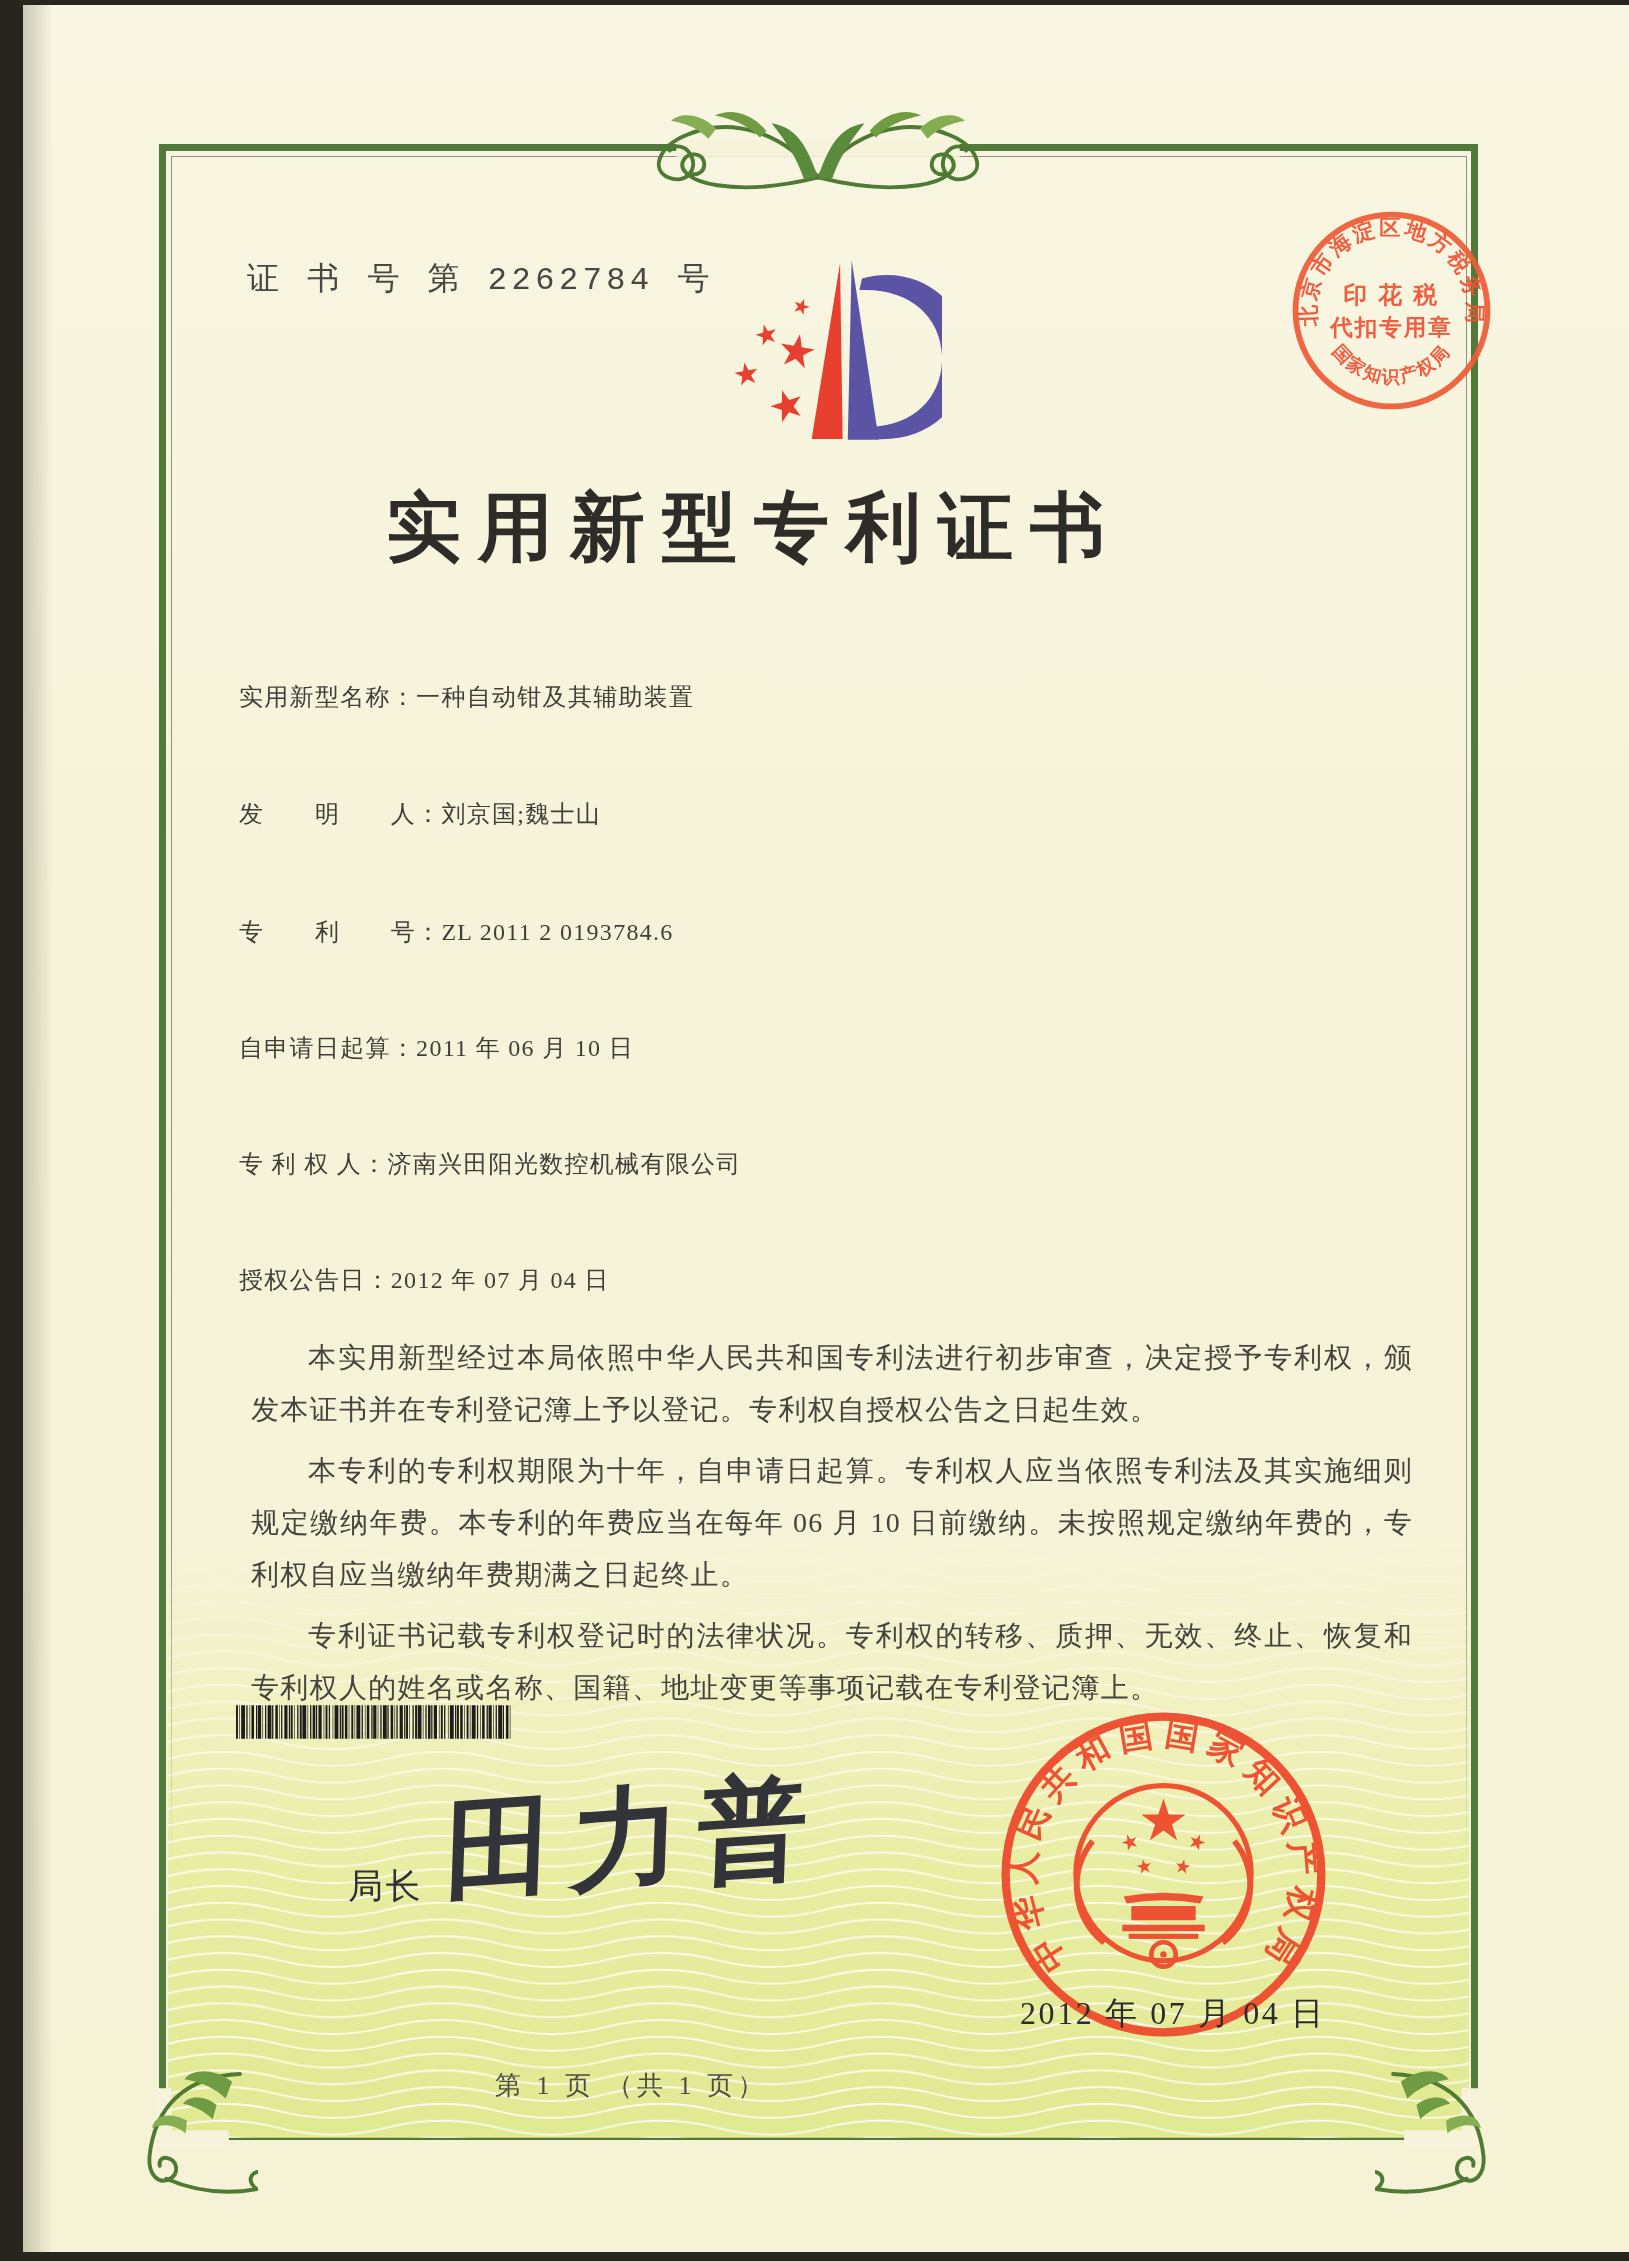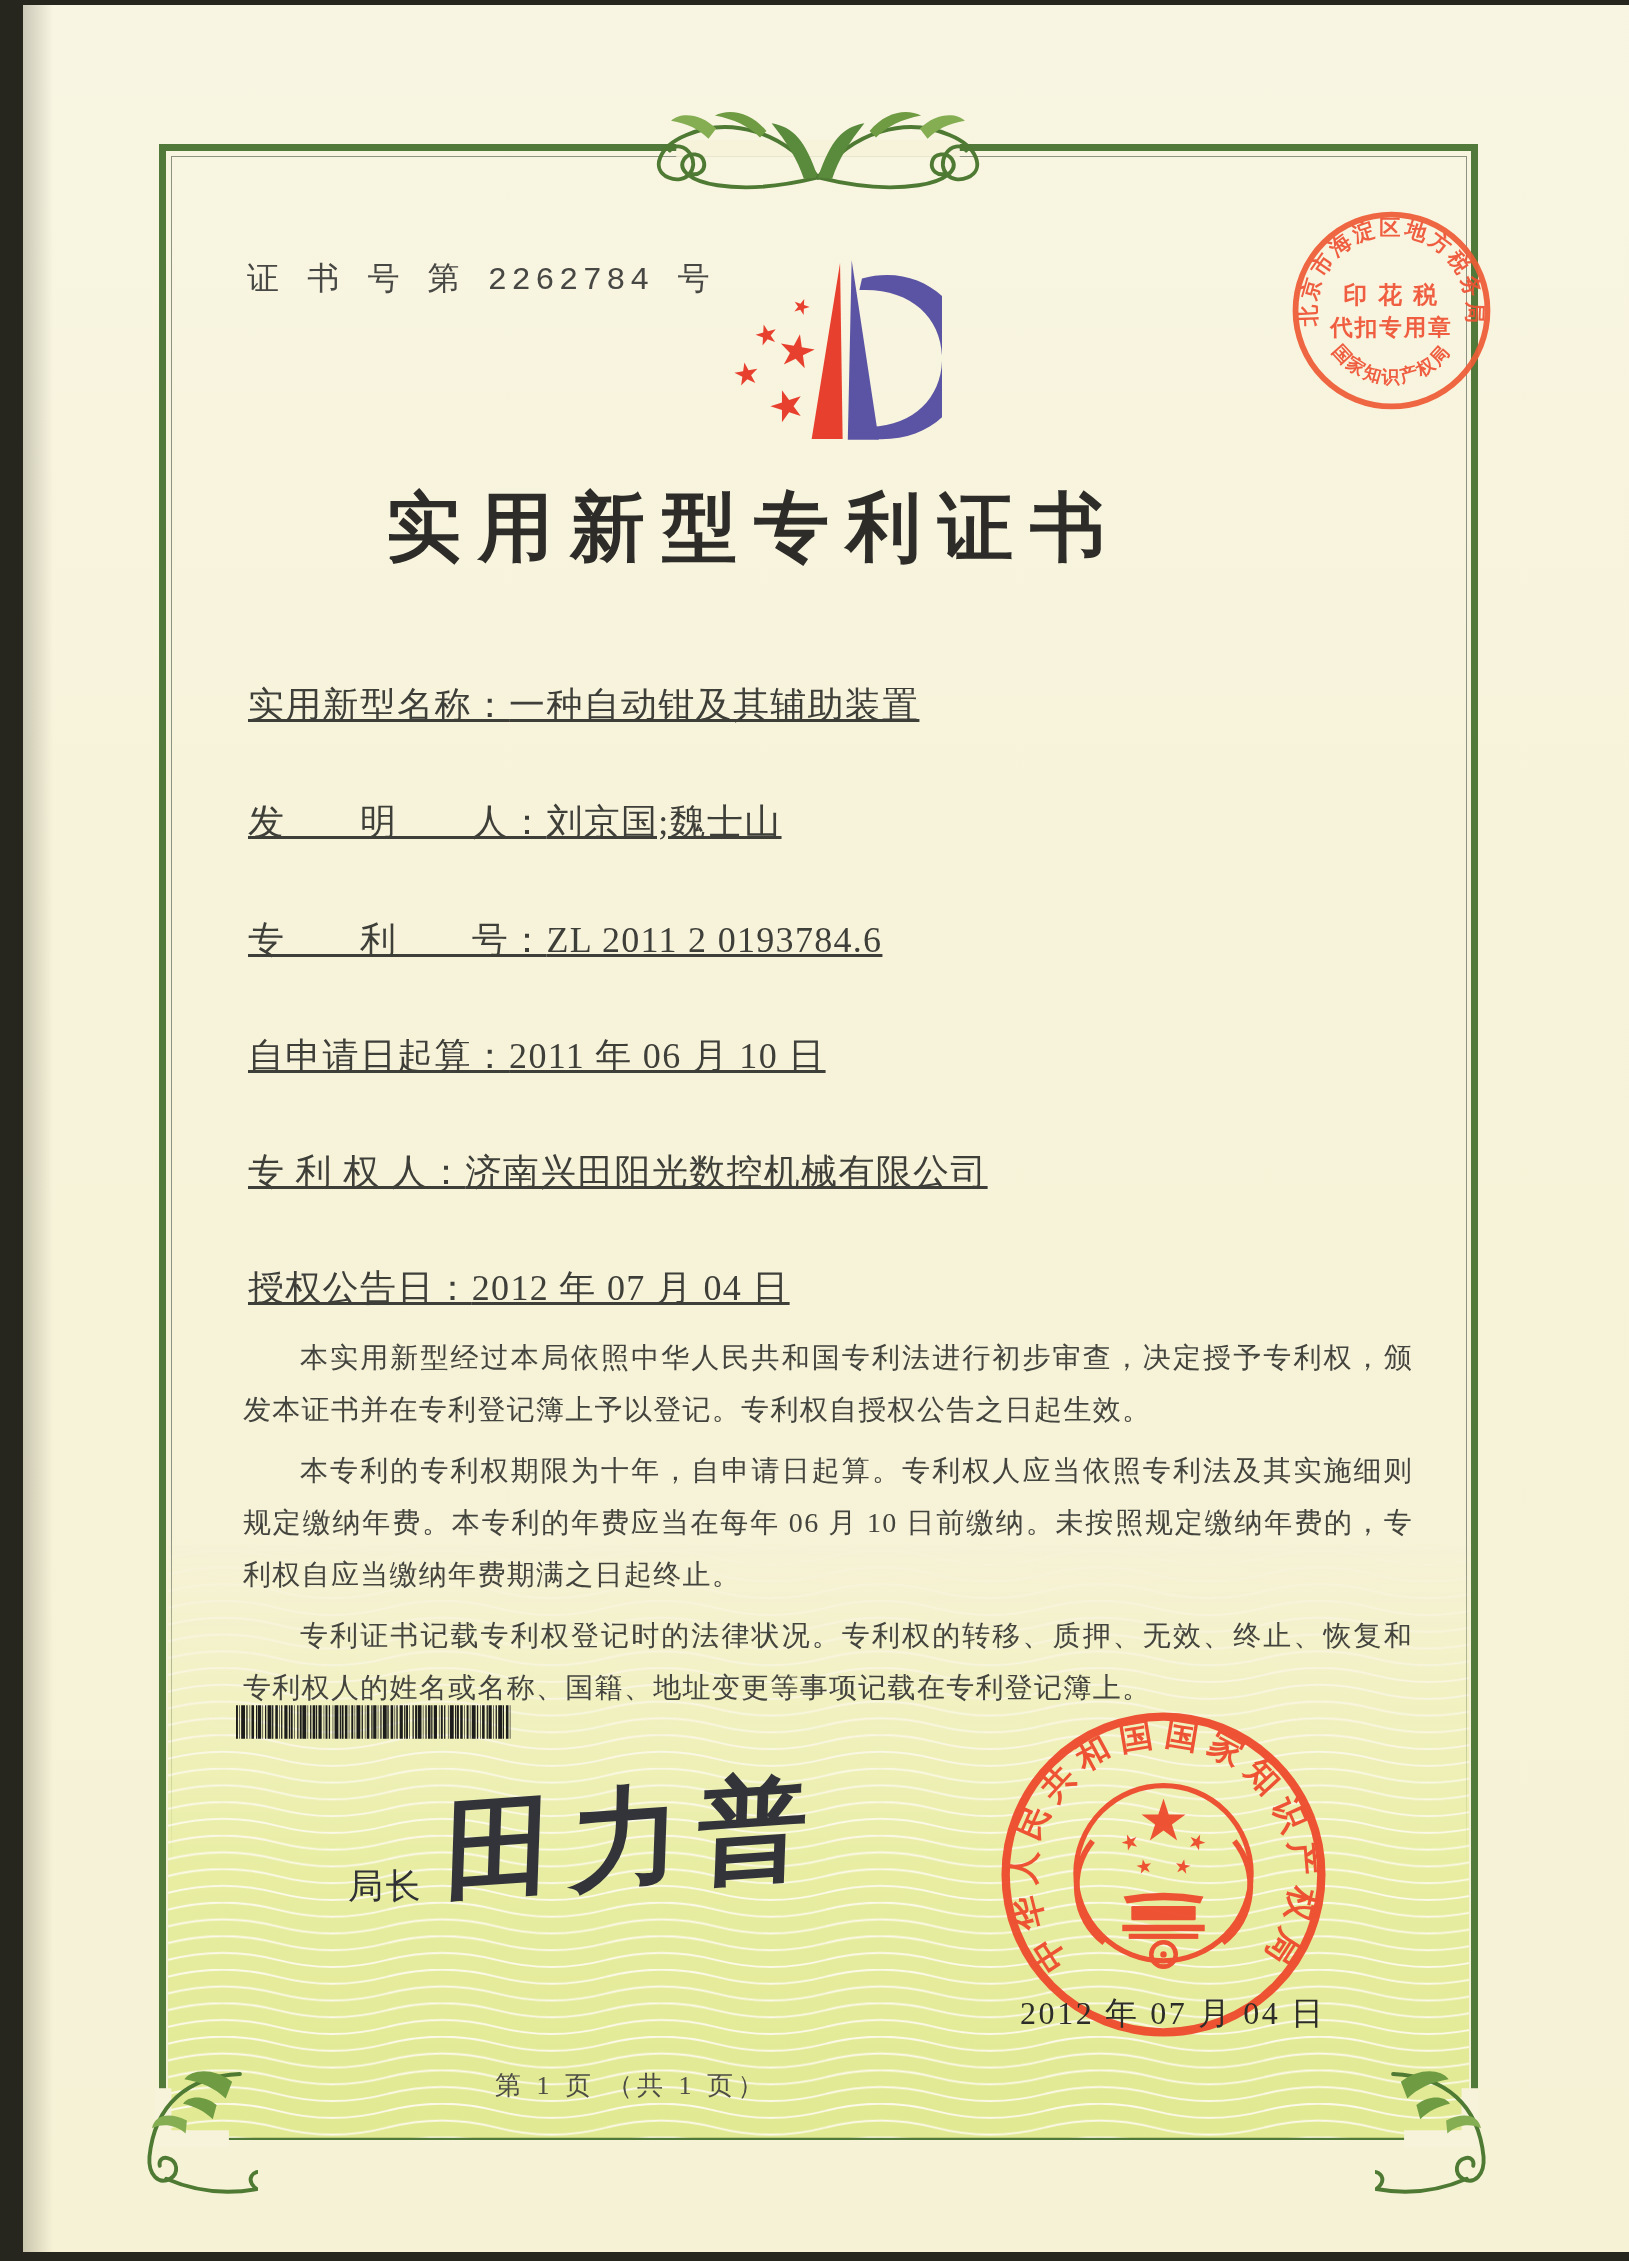--- a/index.html
+++ b/index.html
@@ -7,23 +7,23 @@
   .scan-edge{position:absolute;background:#26261f;z-index:40;}
   .edge-left{left:0;top:0;width:23px;height:2261px;}
   .edge-top{left:0;top:0;width:1630px;height:4.5px;}
   .edge-bottom{left:0;top:2252px;width:1630px;height:9px;}
   .paper-shade{position:absolute;left:23px;top:0;width:30px;height:2261px;background:linear-gradient(90deg,rgba(40,40,30,.22),rgba(40,40,30,0));z-index:5;}
   .frame{position:absolute;left:159px;top:144px;width:1319px;height:1996px;border:7px solid #50793a;box-sizing:border-box;z-index:3;}
   .frame-inner{position:absolute;left:4.5px;top:4.5px;right:4.5px;bottom:4.5px;border:1.9px solid #8d9382;}
   .abs{position:absolute;}
   .cert-no{left:247px;top:257px;font-size:32px;letter-spacing:4.5px;color:#474744;z-index:6;font-family:Liberation Mono, monospace;}
   .page-title{left:159px;top:478px;width:1190px;text-align:center;font-size:75px;font-weight:700;letter-spacing:17px;color:#2d2c29;z-index:6;}
-  .field-row{left:248px;width:1161px;font-size:36px;color:#3f3f3a;letter-spacing:1.3px;z-index:6;white-space:nowrap;text-decoration:underline;}
+  .field-row{left:239px;width:1161px;font-size:24px;color:#3f3f3a;letter-spacing:1.3px;z-index:6;white-space:nowrap;}
   .para-block{left:243px;top:1332px;width:1170px;font-size:28px;line-height:52px;color:#44443e;text-align:justify;letter-spacing:1.3px;z-index:6;}
-  .para-block p{margin:0 0 9px 0;text-indent:57px;}
+  .para-block p{margin:0 0 9px 8px;text-indent:57px;}
   .sig-role{left:348px;top:1863px;font-size:35px;letter-spacing:2.6px;color:#2f3134;z-index:8;font-family:Liberation Mono, monospace;}
   .sig-name{left:444px;top:1765px;font-size:110px;font-weight:700;letter-spacing:17px;color:#33343a;transform:rotate(-4deg) skewX(-6deg);z-index:8;}
   .issue-date{left:1020px;top:1992px;font-size:32px;letter-spacing:2.6px;color:#2c2c28;z-index:12;}
   .footer{left:495px;top:2068px;width:645px;text-align:left;font-size:26px;letter-spacing:4.5px;color:#4c4c45;z-index:8;}
   svg{display:block;}
   .z7{z-index:7;} .z9{z-index:9;} .z10{z-index:10;} .z4{z-index:4;}
 </style>
 </head>
 <body>
 

